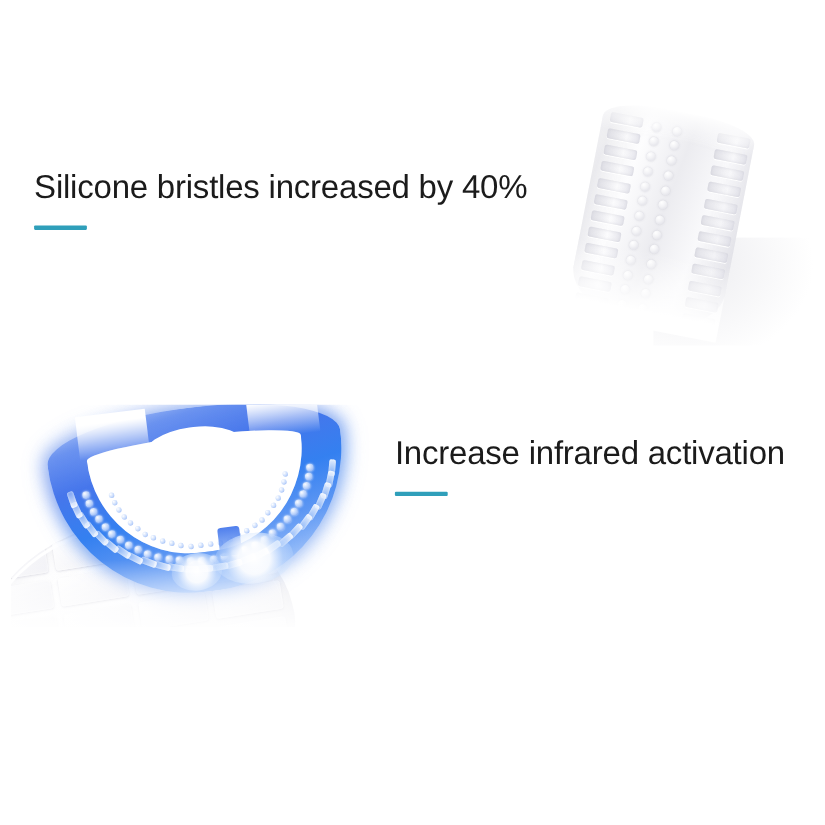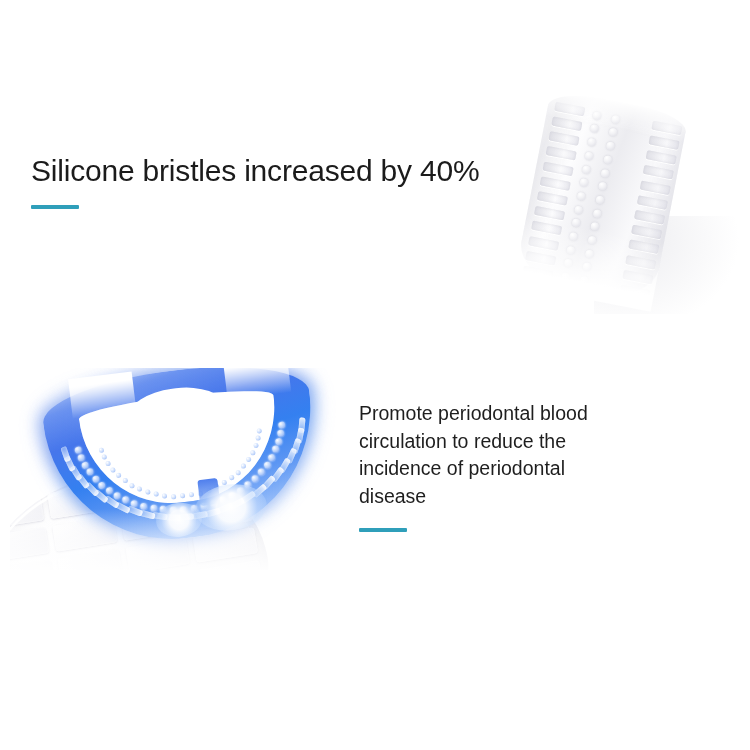--- a/index.html
+++ b/index.html
@@ -478,20 +478,17 @@
       <div class="led" id="led-1"></div>
       <div class="led" id="led-2"></div>
       <div class="u-tip-fade" id="tip-fade-l"></div>
       <div class="u-tip-fade" id="tip-fade-r"></div>
     </div>
 
     <div class="base-fade"></div>
   </div>
 
   <div class="feature-text" id="text-block-2">
-    <div class="feature-body">Promote periodontal blood
-circulation to reduce the
-incidence of periodontal
-disease</div>
+    <div class="feature-heading">Increase infrared activation</div>
     <div class="accent-rule" id="rule-2" style="background: rgb(47, 159, 186);"></div>
   </div>
 
 </div>
 
 </body></html>

